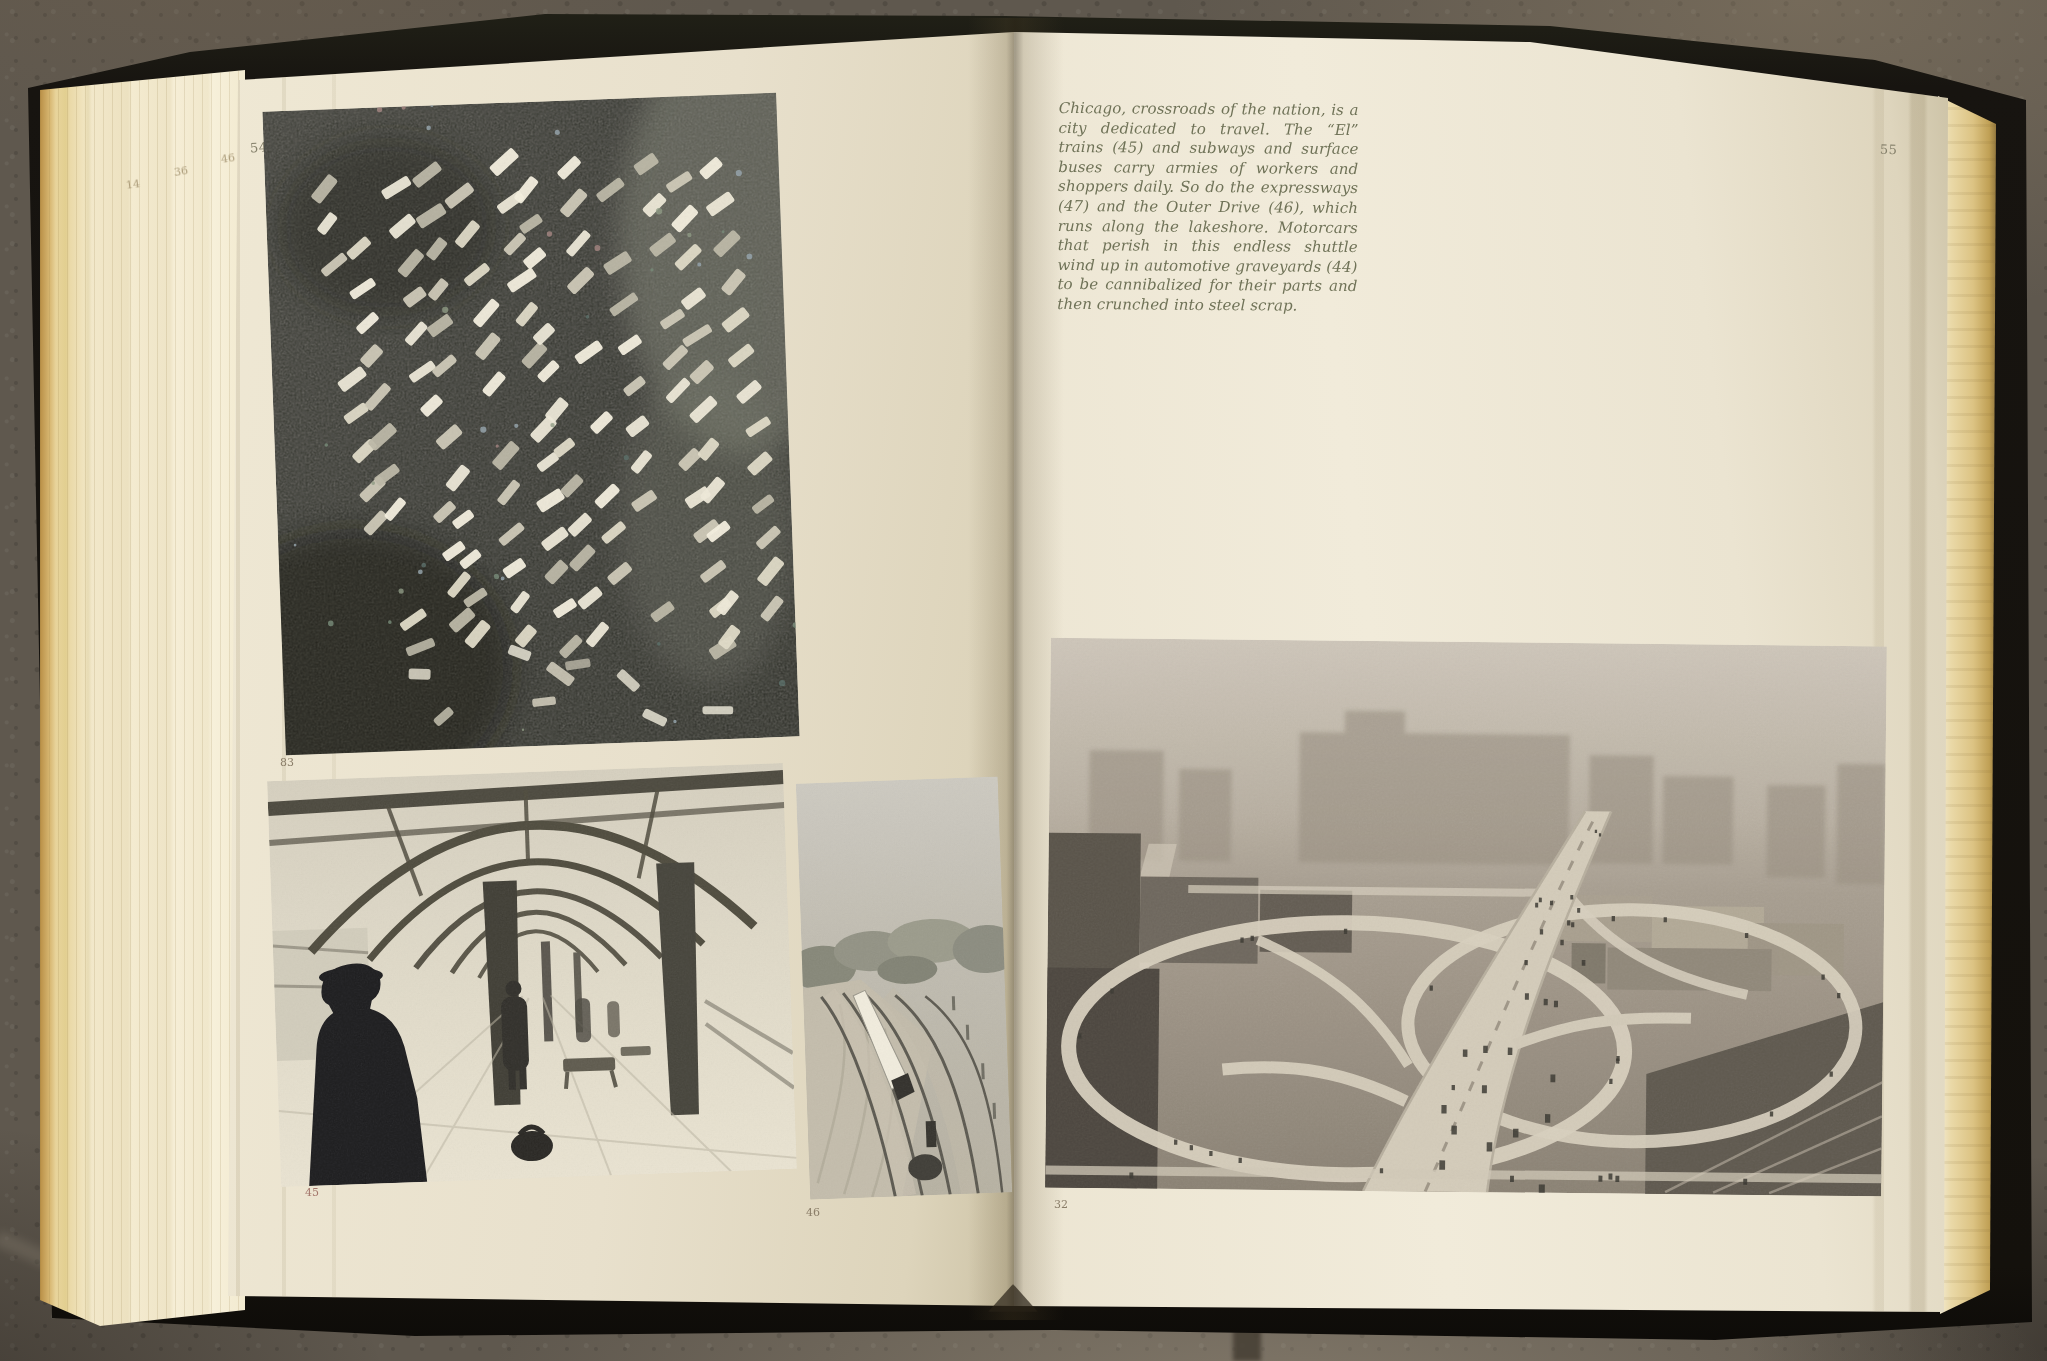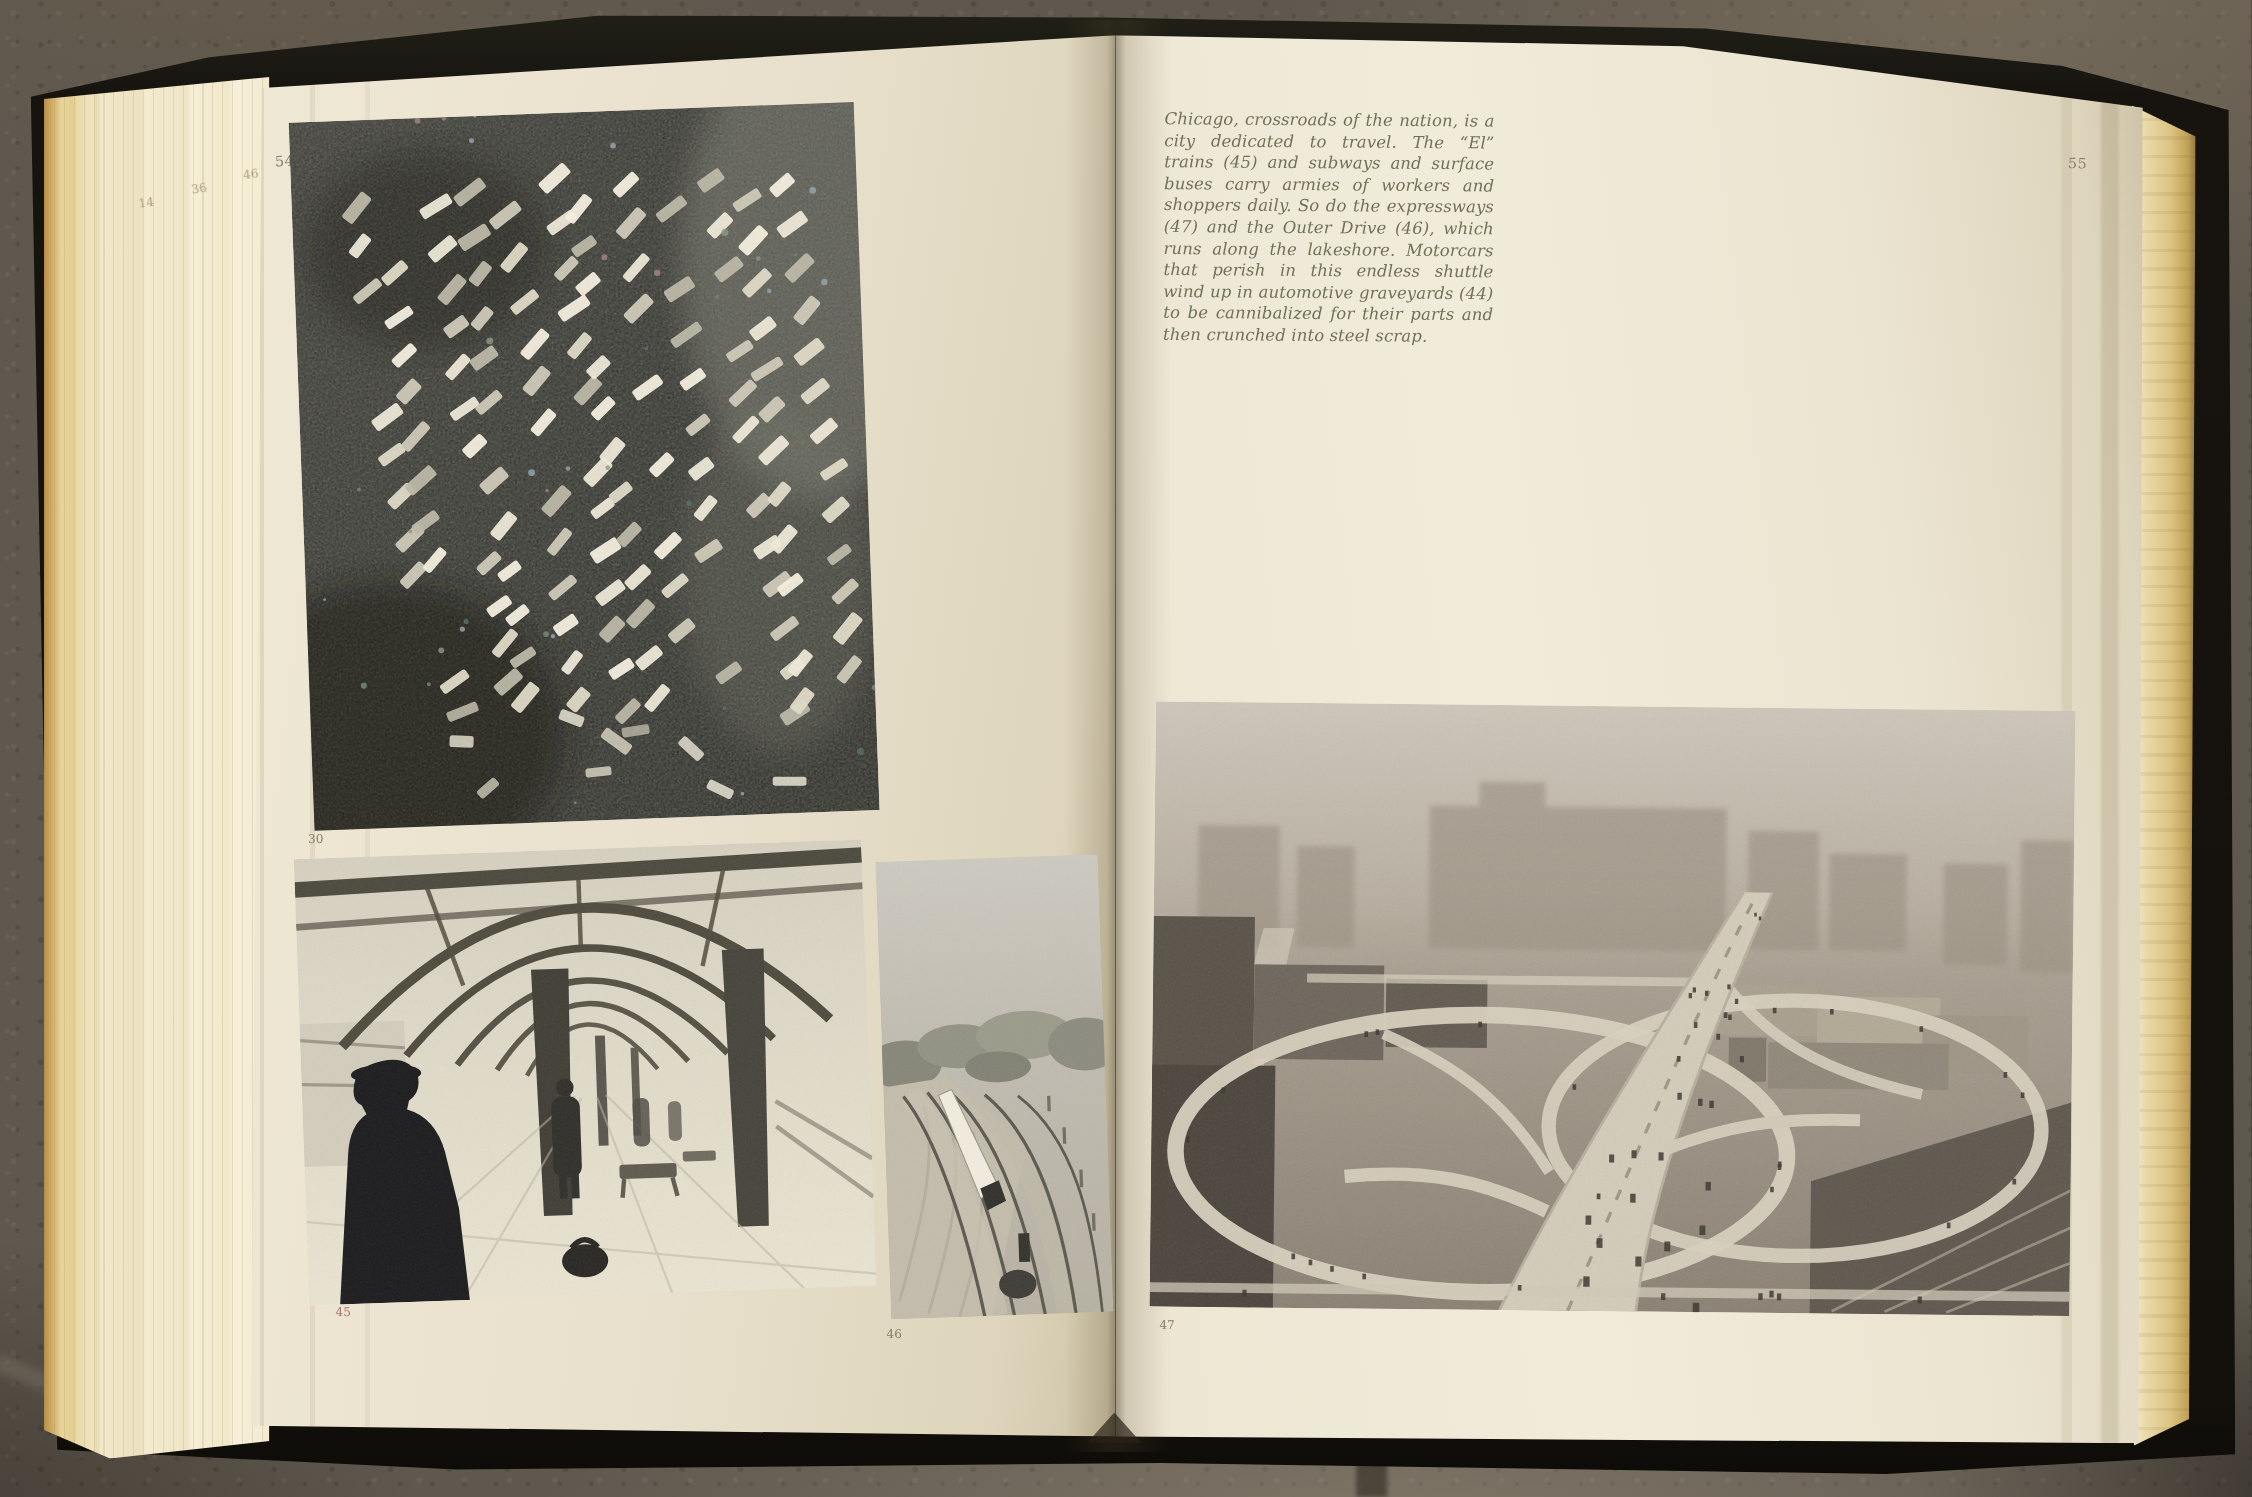--- a/index.html
+++ b/index.html
@@ -311,21 +311,21 @@
           <circle cx="222.45089493619784" cy="342.8999244379345" r="1.642262172904919" fill="#a67f7f" opacity=".8"></circle>
           <circle cx="481.4466366625608" cy="162.52413042007205" r="2.9497084148925303" fill="#8fa5b5" opacity=".8"></circle>
           <circle cx="317.37561073777067" cy="217.04366932485422" r="1.7937521460436994" fill="#4e6a66" opacity=".8"></circle>
           <circle cx="498.47578858699455" cy="590.1238773232903" r="3.192300272915652" fill="#4e6a66" opacity=".8"></circle>
           <circle cx="141.33436304951755" cy="1.1070346837430423" r="2.099655395606372" fill="#a67f7f" opacity=".8"></circle>
           <circle cx="209.1286717435013" cy="325.8760034171287" r="3.1224262246500825" fill="#8fa5b5" opacity=".8"></circle>
         </g>
       <rect width="514" height="644" filter="url(#noise44)" opacity=".12"></rect>
     </svg>
   </figure>
-  <span class="caption" style="left:280px;top:756px;">30</span>
+  <span class="caption" style="left:280px;top:756px;">83</span>
 
   <figure class="photo photo45">
     <svg width="516" height="406" viewBox="0 0 516 406">
       <defs>
         <linearGradient id="bg45" x1="0" y1="0" x2="0" y2="1">
           <stop offset="0" stop-color="#d3cfc0"></stop>
           <stop offset=".45" stop-color="#ddd9ca"></stop>
           <stop offset="1" stop-color="#e7e3d4"></stop>
         </linearGradient>
         <filter id="noise45">
@@ -576,15 +576,15 @@
           <rect x="563.2068612534586" y="529.880108476095" width="3.9" height="6.2" fill="#35322c" opacity=".85"></rect>
           <rect x="84.11781252553584" y="533.8970821522628" width="3.9" height="6.2" fill="#35322c" opacity=".85"></rect>
           <rect x="553.2257416160896" y="532.1881344333236" width="3.9" height="6.2" fill="#35322c" opacity=".85"></rect>
           <rect x="570.1273300639016" y="532.2466423526623" width="3.9" height="6.2" fill="#35322c" opacity=".85"></rect>
           <rect x="698.0167725673024" y="533.7561848185752" width="3.9" height="6.2" fill="#35322c" opacity=".85"></rect>
           <rect x="464.78713531270023" y="533.2102921028669" width="3.9" height="6.2" fill="#35322c" opacity=".85"></rect>
         </g>
       <rect width="836" height="550" filter="url(#noise47)" opacity=".10"></rect>
     </svg>
   </figure>
-  <span class="caption" style="left:1054px;top:1198px;">47</span>
+  <span class="caption" style="left:1054px;top:1198px;">32</span>
 
 </div>
 
 </body></html>

